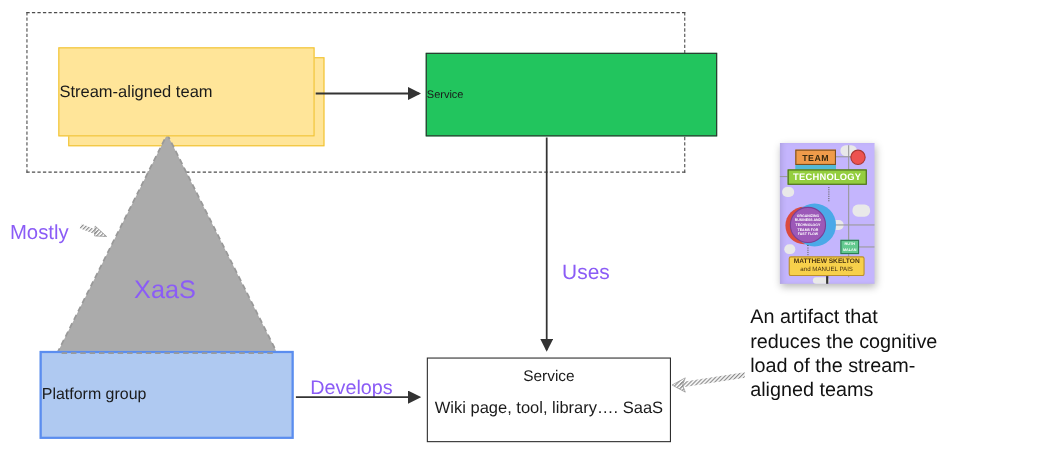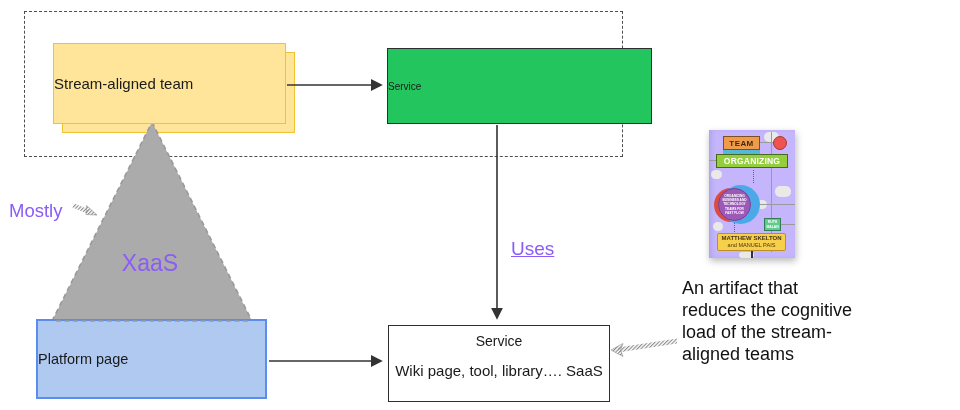--- a/index.html
+++ b/index.html
@@ -44,21 +44,21 @@
     background:#AFC9F1; border:2px solid #5B8DEF; z-index:4;
     font-size:14.5px; color:#1a1a1a;
   }
   svg.triangle-layer { left:0; top:0; z-index:3; }
   svg.arrow-layer { left:0; top:0; z-index:6; pointer-events:none; }
 
   
   .lbl { color:#8b5cf6; z-index:5;margin-top:12px; }
   .lbl-mostly { left:9px; top:188px; font-size:18.5px; }
   .lbl-xaas { left:112px; top:238px; width:76px; font-size:23px; text-align:center; }
-  .lbl-uses { left:511px; top:226px; font-size:19px;text-decoration:underline; }
+  .lbl-uses { left:511px; top:226px; font-size:19px; }
   .lbl-develops { left:282px; top:330px; font-size:18px; }
   .caption {
     left:682px; top:277px; width:172px;
     font-size:18px; line-height:22px; text-align:left; z-index:5;
   }
 
   
   .book {
     left:709px; top:130px; width:86px; height:128px;
     background:#c4b5fd; z-index:5;
@@ -122,31 +122,32 @@
 
   <div class="abs node yellow-main">
     <span>Stream-aligned team</span>
   </div>
 
   <div class="abs node service-box">
     <span>Service</span>
   </div>
 
   <div class="abs node blue-box">
-    <span>Platform page</span>
+    <span>Platform group</span>
   </div>
 
   <div class="abs platform-box">
     <div class="platform-title">Service</div>
     <div class="platform-sub">Wiki page, tool, library…. SaaS</div>
   </div>
 
   <div class="abs lbl lbl-mostly">Mostly</div>
   <div class="abs lbl lbl-xaas">XaaS</div>
   <div class="abs lbl lbl-uses">Uses</div>
+  <div class="abs lbl lbl-develops">Develops</div>
   <div class="abs caption">An artifact that reduces the cognitive load of the stream-aligned teams</div>
 
   <svg class="abs arrow-layer" width="960" height="410" viewBox="0 0 960 410">
     <defs>
       <marker id="ah" viewBox="0 0 10 10" refX="8.5" refY="5" markerWidth="7.5" markerHeight="7.5" orient="auto">
         <path d="M0,0 L10,5 L0,10 z" fill="#333333"></path>
       </marker>
       <pattern id="hatch" width="2.6" height="2.6" patternUnits="userSpaceOnUse" patternTransform="rotate(45)">
         <rect width="1.1" height="2.6" fill="#8a8a8a"></rect>
       </pattern>
@@ -184,21 +185,21 @@
     <div class="gline" style="left:46px; top:74px; width:40px;  height:1.4px;"></div>
     <div class="gline" style="left:62px; top:94px; width:24px;  height:1.4px;"></div>
     <div class="gline" style="left:0;    top:30px; width:7px;   height:1.4px;"></div>
     <div class="gline" style="left:42px; top:121px;width:1.6px; height:7px; background:#333;"></div>
     <div class="dotline" style="left:44px; top:40px; height:13px;"></div>
     <div class="dotline" style="left:25px; top:92px; height:10px;"></div>
 
     <div class="bk-reddot"></div>
     <div class="bk-team">TEAM</div>
     <div class="bk-strip"></div>
-    <div class="bk-topo">ORGANIZING</div>
+    <div class="bk-topo">TECHNOLOGY</div>
 
     <div class="bk-circle bk-red"></div>
     <div class="bk-circle bk-blue"></div>
     <div class="bk-circle bk-purple">
       <span>ORGANIZING BUSINESS AND TECHNOLOGY TEAMS FOR FAST FLOW</span>
     </div>
 
     <div class="bk-ruth">RUTH MALAN</div>
 
     <div class="bk-authors">

